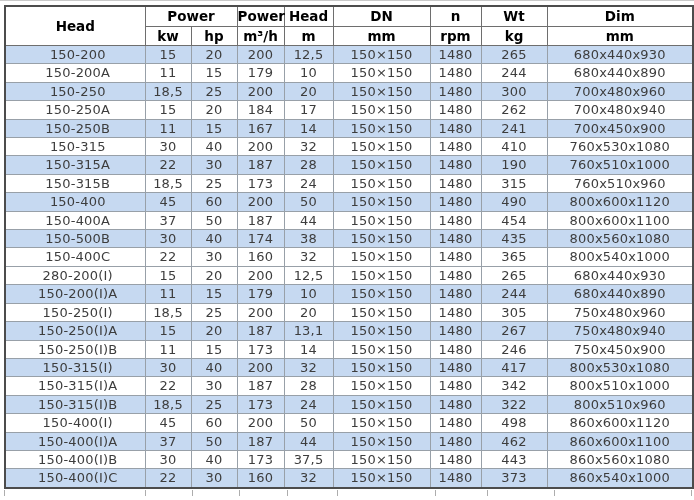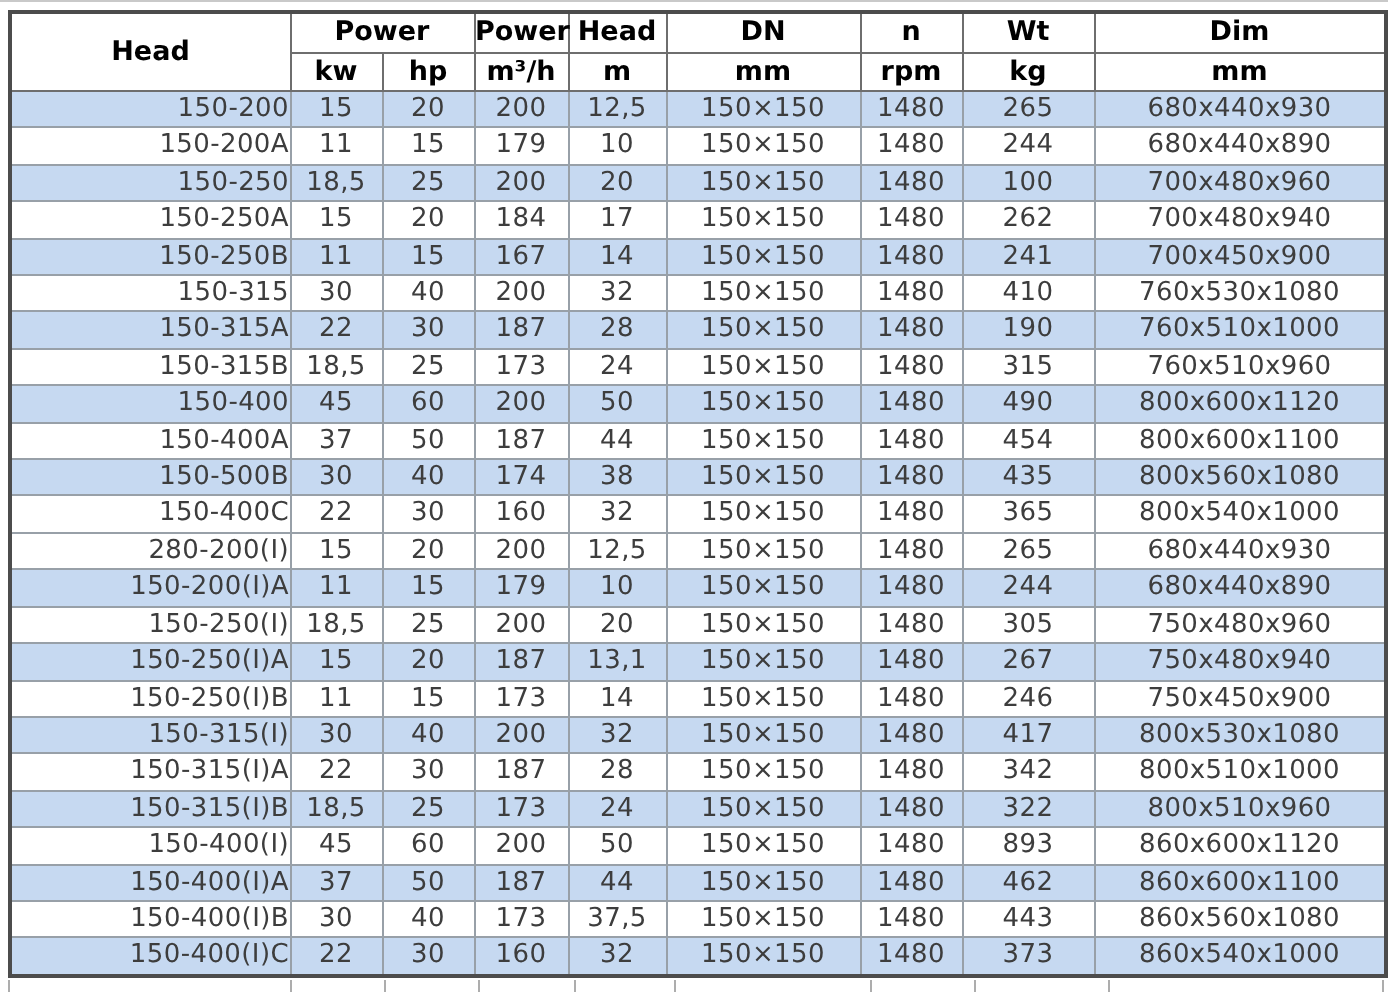--- a/index.html
+++ b/index.html
@@ -19,21 +19,21 @@
     padding:0;height:19px;line-height:19px;
   }
   .spec-table thead tr.units th{height:18px;line-height:18px;}
   .spec-table td{
     font-size:13px;color:var(--data-text,#3d3d3d);
     text-align:center;padding:0;height:17.4px;line-height:17.4px;
     border:1px solid var(--cell-border,#98a0a8);
     background:#ffffff;white-space:nowrap;overflow:hidden;
     letter-spacing:0.2px;
   }
-  .spec-table td.model{text-align:right;padding-left:5px;margin-left:20px;}
+  .spec-table td.model{text-align:center;padding-left:5px;margin-left:20px;}
   .spec-table tr.shaded td{background:var(--shade,#c6d9f1);}
 
   
   .bottom-crop{position:absolute;left:4px;top:490px;width:688px;height:7px;}
   .bottom-crop .stub{position:absolute;top:0;width:1px;height:6px;background:#adadad;}
 </style>
 </head>
 <body>
 
 <div class="page">
@@ -97,21 +97,21 @@
     <td>680x440x890</td>
   </tr>
         <tr class="shaded">
     <td class="model">150-250</td>
     <td>18,5</td>
     <td>25</td>
     <td>200</td>
     <td>20</td>
     <td>150×150</td>
     <td>1480</td>
-    <td>100</td>
+    <td>300</td>
     <td>700x480x960</td>
   </tr>
         <tr>
     <td class="model">150-250A</td>
     <td>15</td>
     <td>20</td>
     <td>184</td>
     <td>17</td>
     <td>150×150</td>
     <td>1480</td>
@@ -295,21 +295,21 @@
     <td>800x510x960</td>
   </tr>
         <tr>
     <td class="model">150-400(I)</td>
     <td>45</td>
     <td>60</td>
     <td>200</td>
     <td>50</td>
     <td>150×150</td>
     <td>1480</td>
-    <td>893</td>
+    <td>498</td>
     <td>860x600x1120</td>
   </tr>
         <tr class="shaded">
     <td class="model">150-400(I)A</td>
     <td>37</td>
     <td>50</td>
     <td>187</td>
     <td>44</td>
     <td>150×150</td>
     <td>1480</td>

